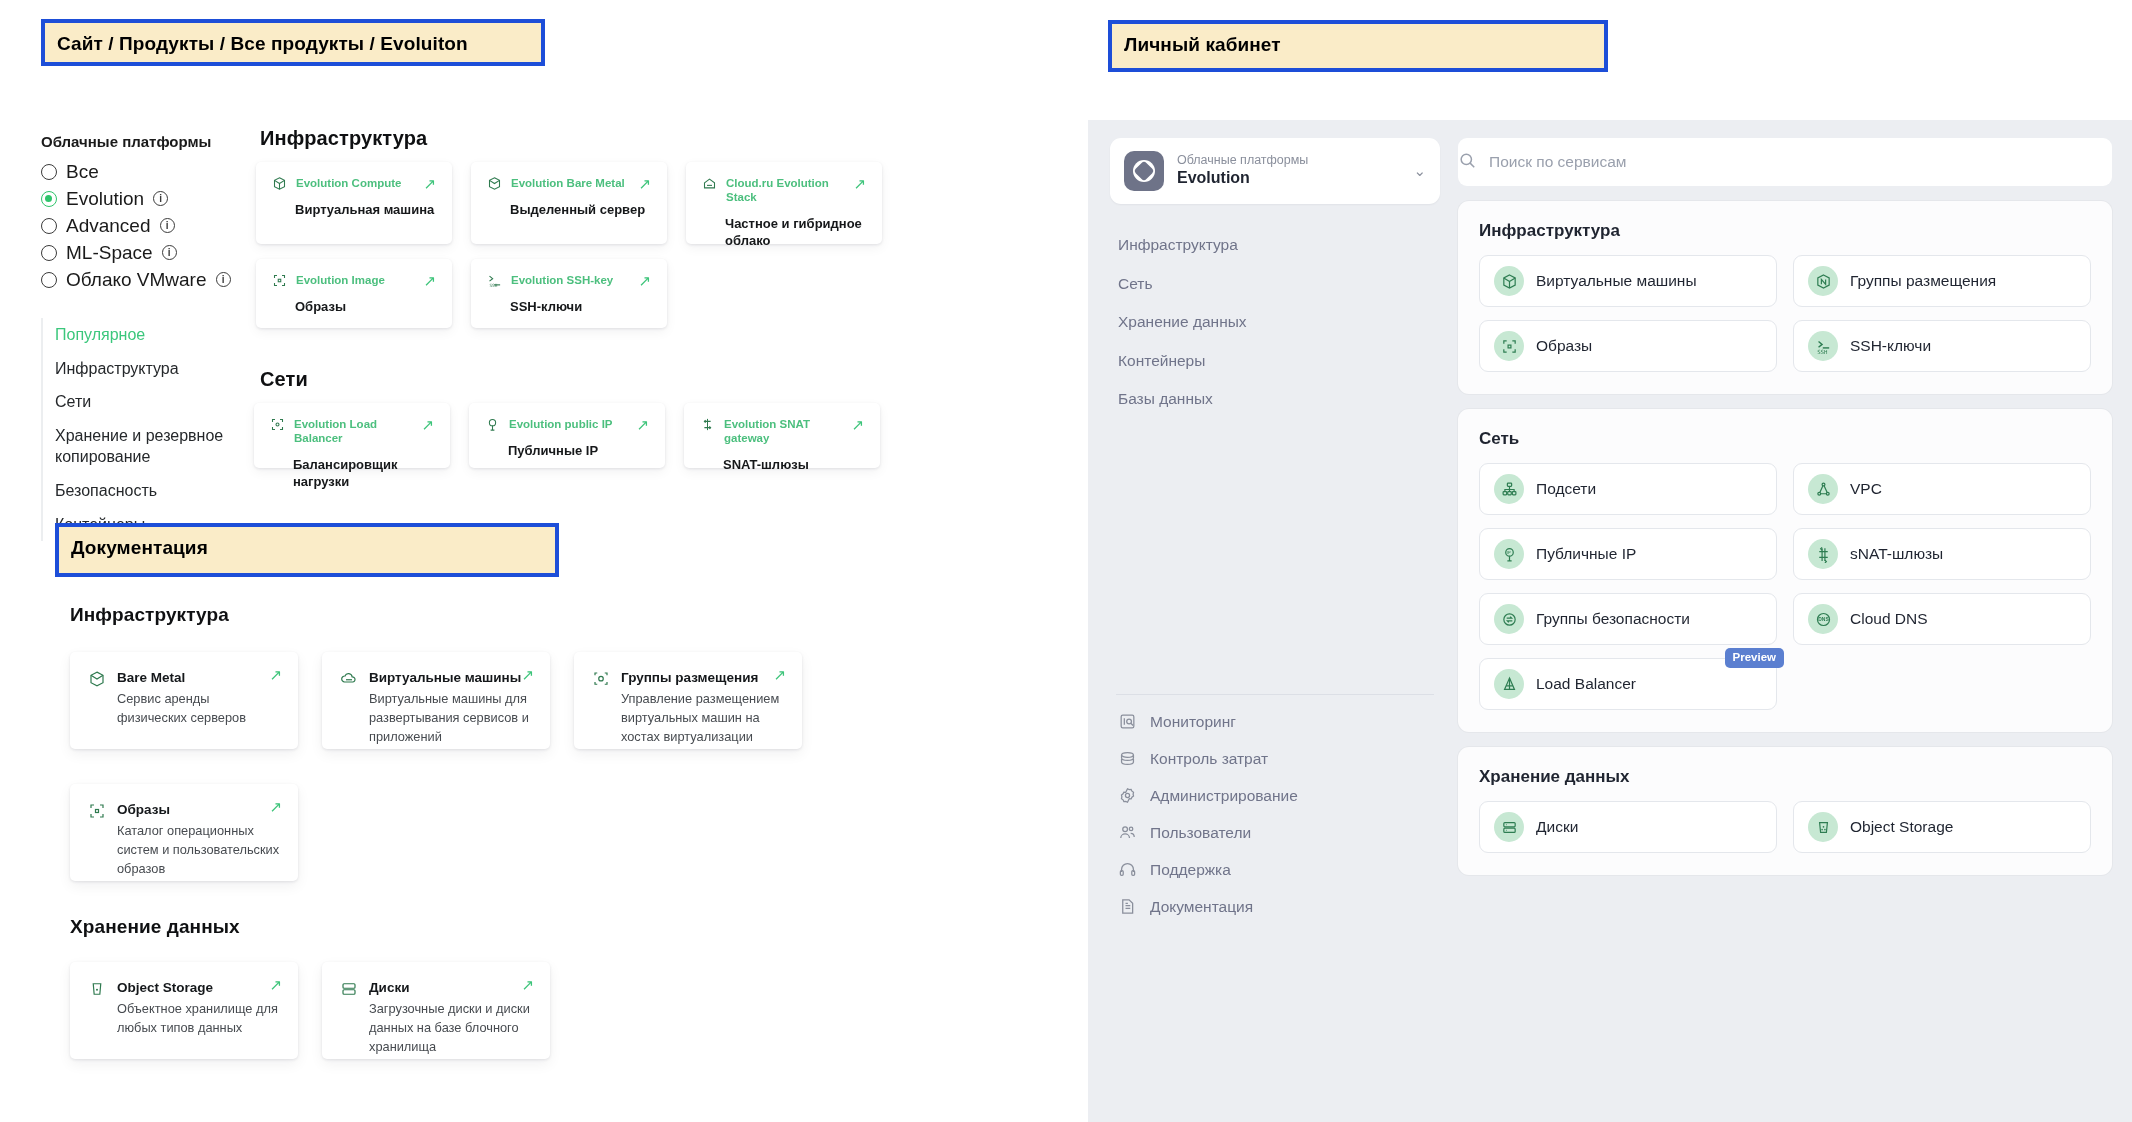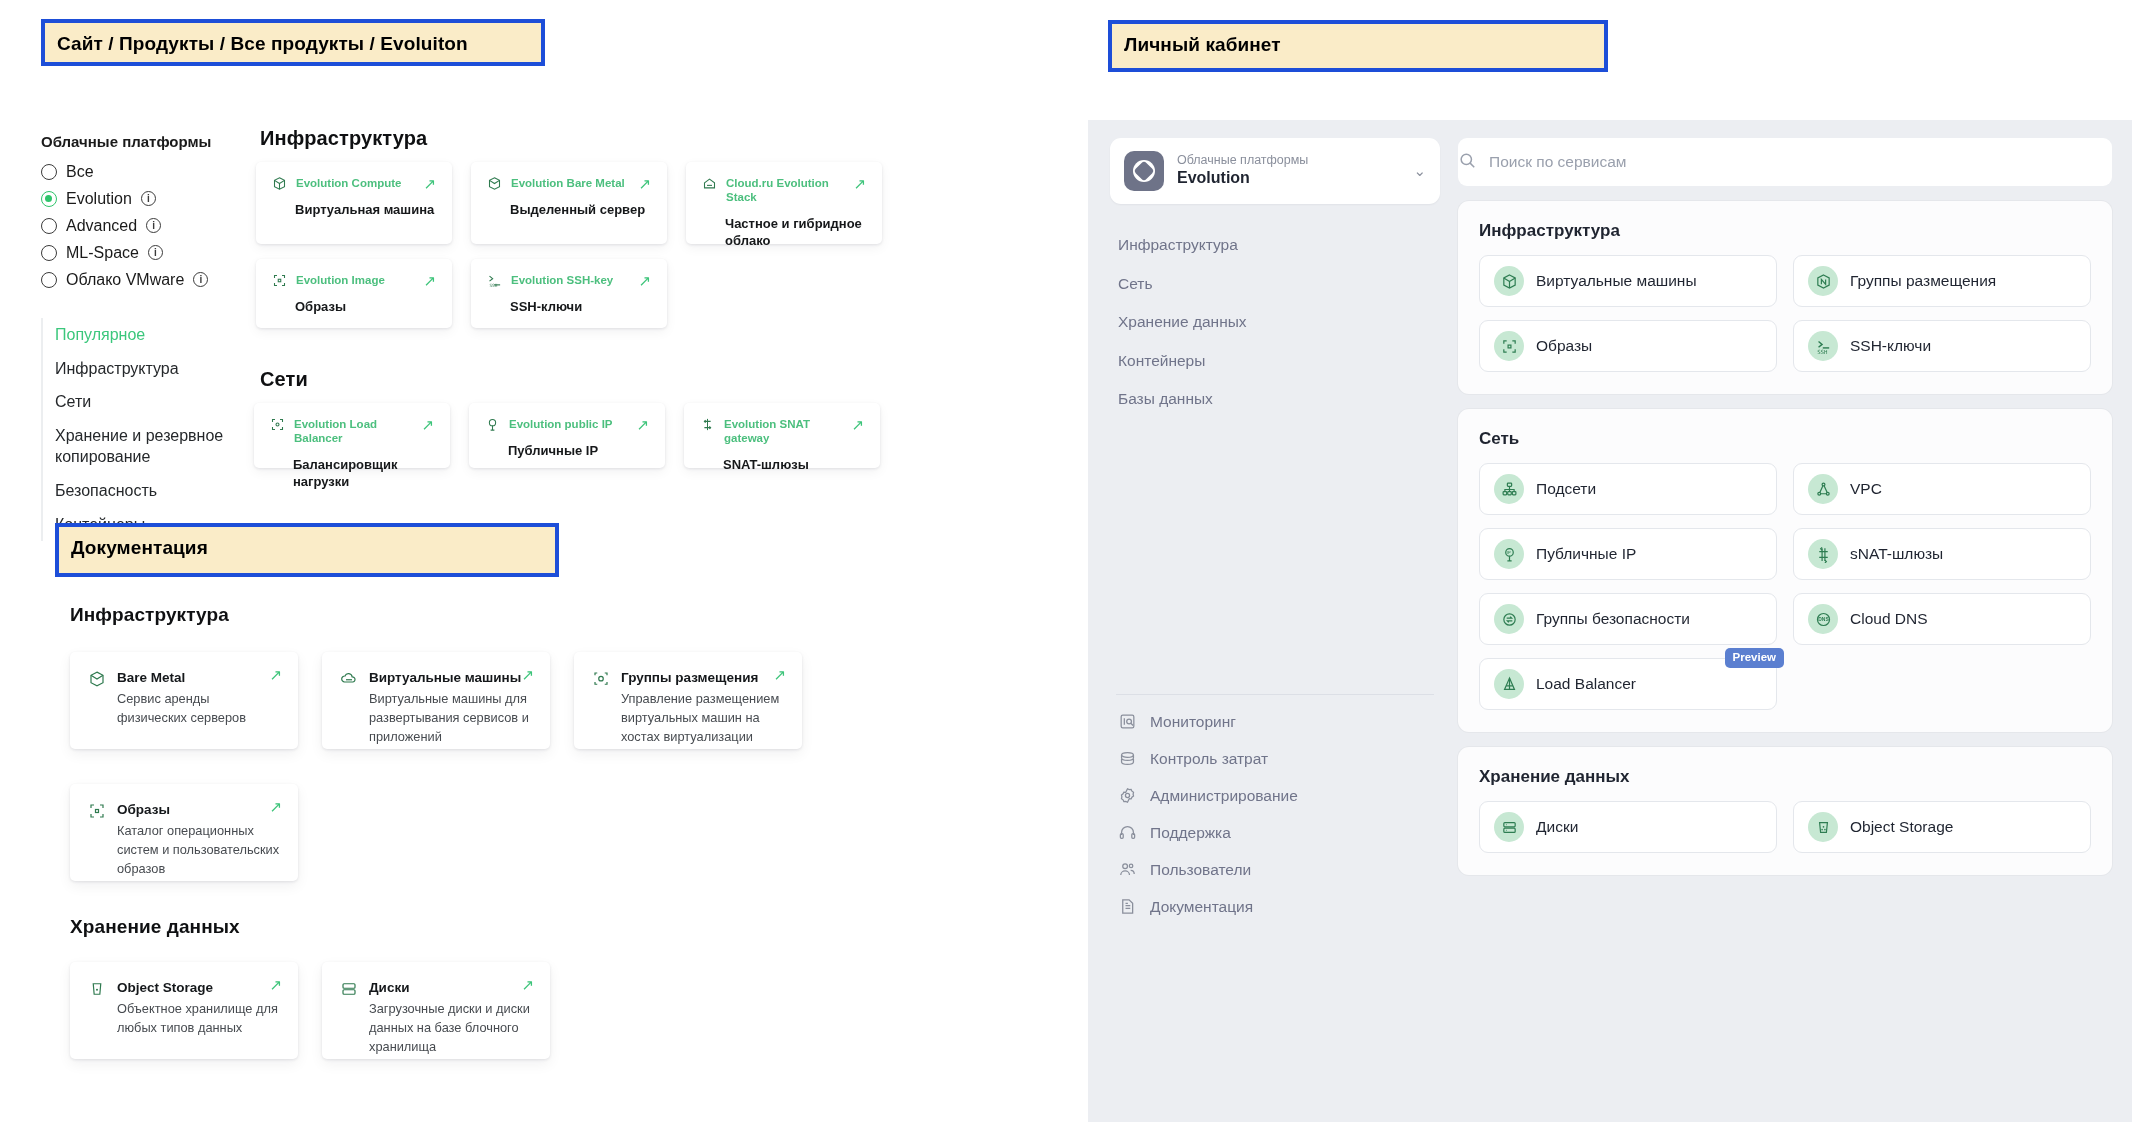--- a/index.html
+++ b/index.html
@@ -34,21 +34,21 @@
   .radio-dot {
     width: 16px; height: 16px; border-radius: 50%;
     border: 1.6px solid #3b3b3b; background: #fff;
     display: inline-block; position: relative; flex: 0 0 auto;
   }
   .radio-row.on .radio-dot { border-color: #2fc46b; }
   .radio-row.on .radio-dot::after {
     content: ""; position: absolute; left: 3px; top: 3px;
     width: 7px; height: 7px; border-radius: 50%; background: #2fc46b;
   }
-  .radio-label { font-size: 16px; color: #1a1a1a; white-space: nowrap; }
+  .radio-label { font-size: 19px; color: #1a1a1a; white-space: nowrap; }
   .info-i {
     width: 15px; height: 15px; border-radius: 50%; border: 1.4px solid #3b3b3b;
     font-size: 10px; line-height: 13px; text-align: center; color: #3b3b3b;
     font-weight: bold; flex: 0 0 auto;
   }
 
   
   .subnav { position: absolute; left: 41px; top: 318px; width: 210px; border-left: 2px solid #eceef0; padding-left: 12px;}
   .subnav-item { font-size: 16px; color: #25282b; line-height: 1.35; padding: 6px 0; }
   .subnav-item.active { color: #3bc77c; }
@@ -481,37 +481,37 @@
                 <svg viewBox="0 0 24 24" fill="none" stroke="#8a8f9c" stroke-width="1.6">
                   <path d="M12 3.5l2.2 1.1 2.4-.3 1 2.2 2 1.4-.5 2.4.5 2.4-2 1.4-1 2.2-2.4-.3L12 20.5l-2.2-1.1-2.4.3-1-2.2-2-1.4.5-2.4-.5-2.4 2-1.4 1-2.2 2.4.3z"></path>
                   <circle cx="12" cy="12" r="2.6"></circle>
                 </svg>
               </span>
             <span class="blabel">Администрирование</span>
           </div>
           <div class="c-bottom-item">
             <span class="bicon">
                 <svg viewBox="0 0 24 24" fill="none" stroke="#8a8f9c" stroke-width="1.6">
-                  <path d="M4.5 15v-3a7.5 7.5 0 0 1 15 0v3"></path>
-                  <rect x="3" y="13.5" width="3.6" height="6" rx="1.4"></rect>
-                  <rect x="17.4" y="13.5" width="3.6" height="6" rx="1.4"></rect>
-                </svg>
-              </span>
-            <span class="blabel">Поддержка</span>
-          </div>
-          <div class="c-bottom-item">
-            <span class="bicon">
-                <svg viewBox="0 0 24 24" fill="none" stroke="#8a8f9c" stroke-width="1.6">
                   <circle cx="9" cy="8" r="3"></circle>
                   <path d="M3.5 19c0-3 2.5-5.2 5.5-5.2S14.5 16 14.5 19"></path>
                   <circle cx="16.5" cy="7.5" r="2.2"></circle>
                   <path d="M16 13c2.6 0 4.5 2 4.5 4.6"></path>
                 </svg>
               </span>
             <span class="blabel">Пользователи</span>
+          </div>
+          <div class="c-bottom-item">
+            <span class="bicon">
+                <svg viewBox="0 0 24 24" fill="none" stroke="#8a8f9c" stroke-width="1.6">
+                  <path d="M4.5 15v-3a7.5 7.5 0 0 1 15 0v3"></path>
+                  <rect x="3" y="13.5" width="3.6" height="6" rx="1.4"></rect>
+                  <rect x="17.4" y="13.5" width="3.6" height="6" rx="1.4"></rect>
+                </svg>
+              </span>
+            <span class="blabel">Поддержка</span>
           </div>
           <div class="c-bottom-item">
             <span class="bicon">
                 <svg viewBox="0 0 24 24" fill="none" stroke="#8a8f9c" stroke-width="1.6">
                   <path d="M6 3.5h8l4.5 4.5v12.5H6z"></path>
                   <path d="M9.5 11h6M9.5 14.5h6M9.5 8h3"></path>
                 </svg>
               </span>
             <span class="blabel">Документация</span>
           </div>

